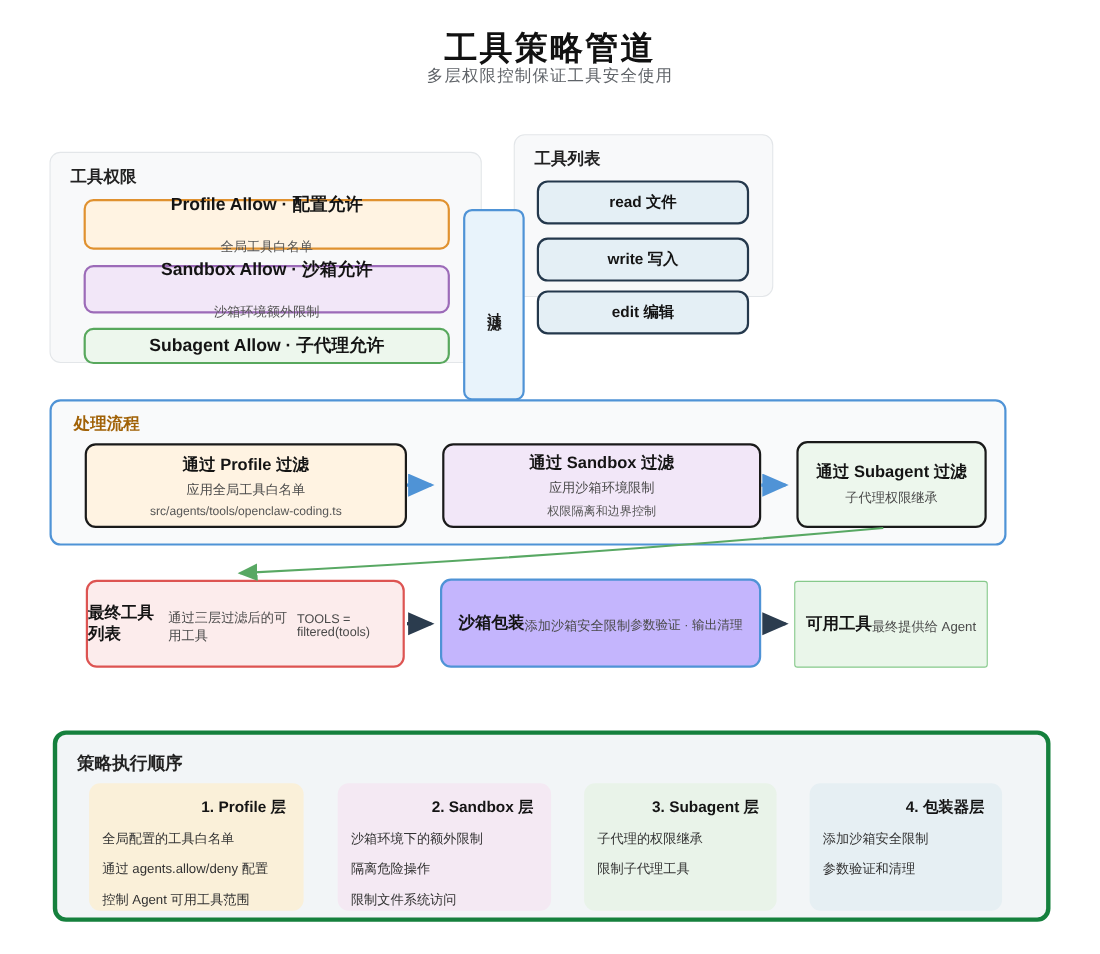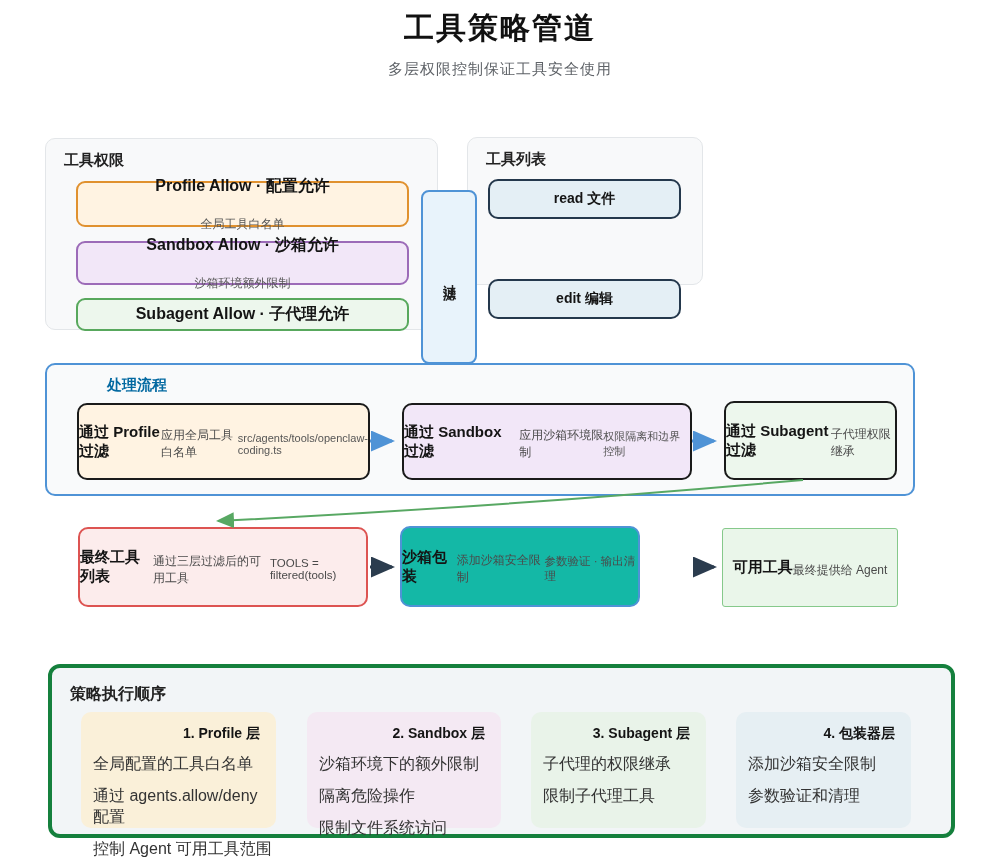--- a/index.html
+++ b/index.html
@@ -5,21 +5,21 @@
   * { margin:0; padding:0; box-sizing:border-box; }
   body { background:#ffffff; }
   .canvas {
     position:relative; width:1000px; height:867px;
     background:#ffffff; overflow:hidden;
     font-family:"Liberation Sans","DejaVu Sans",sans-serif;
     color:#1a1a1a;
   }
   
   .page-title {
-    position:absolute; top:8px; left:0; width:100%;
+    position:absolute; top:24px; left:0; width:100%;
     text-align:center; font-size:30px; font-weight:700; letter-spacing:2px; color:#111;
   }
   .page-subtitle {
     position:absolute; top:60px; left:0; width:100%;
     text-align:center; font-size:15px; color:#5f6368; letter-spacing:1px;
   }
   
   .panel {
     position:absolute; background:#f8f9fa;
     border:1px solid #e3e6e9; border-radius:10px;
@@ -47,52 +47,52 @@
   .filter-box {
     position:absolute; left:421px; top:190px; width:56px; height:174px;
     background:#e8f3fb; border:2px solid #4f93d6; border-radius:8px;
     display:flex; align-items:center; justify-content:center; z-index:5;
   }
   .vtext {
     writing-mode:vertical-rl; text-orientation:upright;
     font-size:13px; font-weight:600; letter-spacing:3px; color:#1d1d1d;
   }
   
-  #toollist-panel { left:467px; top:137px; width:236px; height:148px; }
+  #toollist-panel { left:467px; top:122px; width:236px; height:148px; }
   .tool-box {
     position:absolute; left:20px; width:193px; height:40px;
     background:#e4eff5; border:2px solid #24384c; border-radius:10px;
     display:flex; align-items:center; justify-content:center;
     font-size:14px; font-weight:700; color:#141414;
   }
   .tool-1 { top:41px; } .tool-2 { top:93px; } .tool-3 { top:141px; }
   
   #process-panel {
     left:45px; top:363px; width:870px; height:133px;
     background:#f9fafb; border:2px solid #4f93d6; border-radius:10px;
     position:absolute;
   }
-  #process-panel .panel-label { color:#0369a1; left:20px; top:11px;margin-left:40px; }
+  #process-panel .panel-label { color:#a16207; left:20px; top:11px; }
   .step-box {
     position:absolute; border:2px solid; border-radius:10px;
-    display:flex; align-items:center; justify-content:center;
+    display:flex; flex-direction:column; align-items:center; justify-content:center;
   }
   .step-1 { left:30px;  top:38px; width:293px; height:77px; }
   .step-2 { left:355px; top:38px; width:290px; height:77px; }
   .step-3 { left:677px; top:36px; width:173px; height:79px; }
   .step-title { font-size:15px; font-weight:700; color:#141414; }
   .step-sub  { font-size:12px; color:#4a4a4a; margin-top:5px; }
   .step-sub2 { font-size:11px; color:#555;    margin-top:5px; }
   
   .out-box {
     position:absolute; border-radius:10px;
     display:flex; flex-direction:row; align-items:center; justify-content:center;
   }
   .out-red   { left:78px;  top:527px; width:290px; height:80px; background:#fcecec; border:2px solid #dd5452; }
-  .out-blue  { left:400px; top:526px; width:240px; height:81px; background:#14b8a6; border:2px solid #4f93d6; }
+  .out-blue  { left:400px; top:526px; width:292px; height:81px; background:#c4b5fd; border:2px solid #4f93d6; }
   .out-green { left:722px; top:528px; width:176px; height:79px; background:#eaf6ea; border:1px solid #86c98b; border-radius:3px; }
   .out-title { font-size:15px; font-weight:700; color:#141414; }
   .out-sub   { font-size:12px; color:#4a4a4a; margin-top:5px; }
   .out-sub2  { font-size:11.5px; color:#4a4a4a; margin-top:4px; }
   
   #policy-panel {
     position:absolute; left:48px; top:664px; width:907px; height:174px;
     background:#f2f5f7; border:4px solid #15803d; border-radius:12px;
   }
   #policy-panel .panel-label { font-size:16px; top:16px; }
@@ -102,21 +102,21 @@
   .card-1 { left:29px;  width:195px; background:#faf0d9; }
   .card-2 { left:255px; width:194px; background:#f4e9f3; }
   .card-3 { left:479px; width:175px; background:#e9f3e9; }
   .card-4 { left:684px; width:175px; background:#e6eff3; }
   .card-title {
     text-align:right; padding:13px 16px 0 0;
     font-size:14px; font-weight:700; color:#141414;
   }
   .card-line {
     padding-left:12px; margin-top:11px;
-    font-size:16px; color:#333;
+    font-size:12px; color:#333;
   }
   
   #arrows {
     position:absolute; left:0; top:0; width:1000px; height:867px;
     pointer-events:none; z-index:10;
   }
 </style>
 </head>
 <body>
 
@@ -140,20 +140,21 @@
     </div>
   </div>
 
   <div class="filter-box">
     <span class="vtext">过滤</span>
   </div>
 
   <div class="panel" id="toollist-panel">
     <div class="panel-label">工具列表</div>
     <div class="tool-box tool-1">read 文件</div>
+    <div class="tool-box tool-2">write 写入</div>
     <div class="tool-box tool-3">edit 编辑</div>
   </div>
 
   <div id="process-panel">
     <div class="panel-label">处理流程</div>
     <div class="step-box step-1 c-orange">
       <div class="step-title">通过 Profile 过滤</div>
       <div class="step-sub">应用全局工具白名单</div>
       <div class="step-sub2">src/agents/tools/openclaw-coding.ts</div>
     </div>

